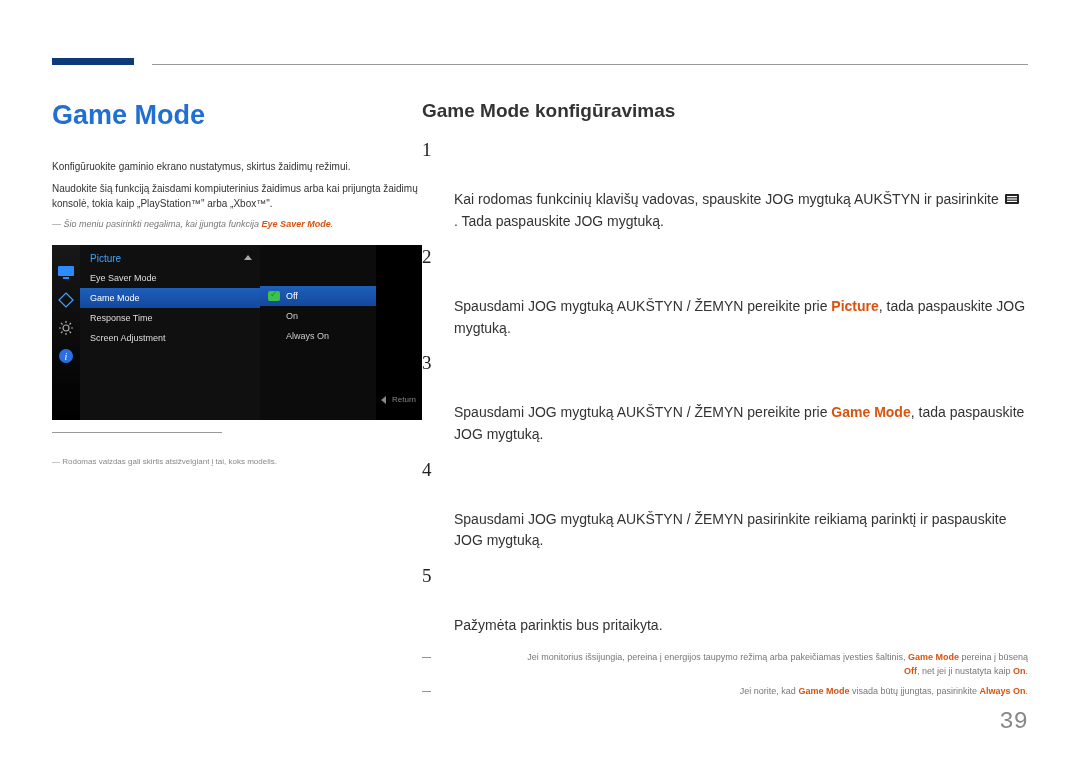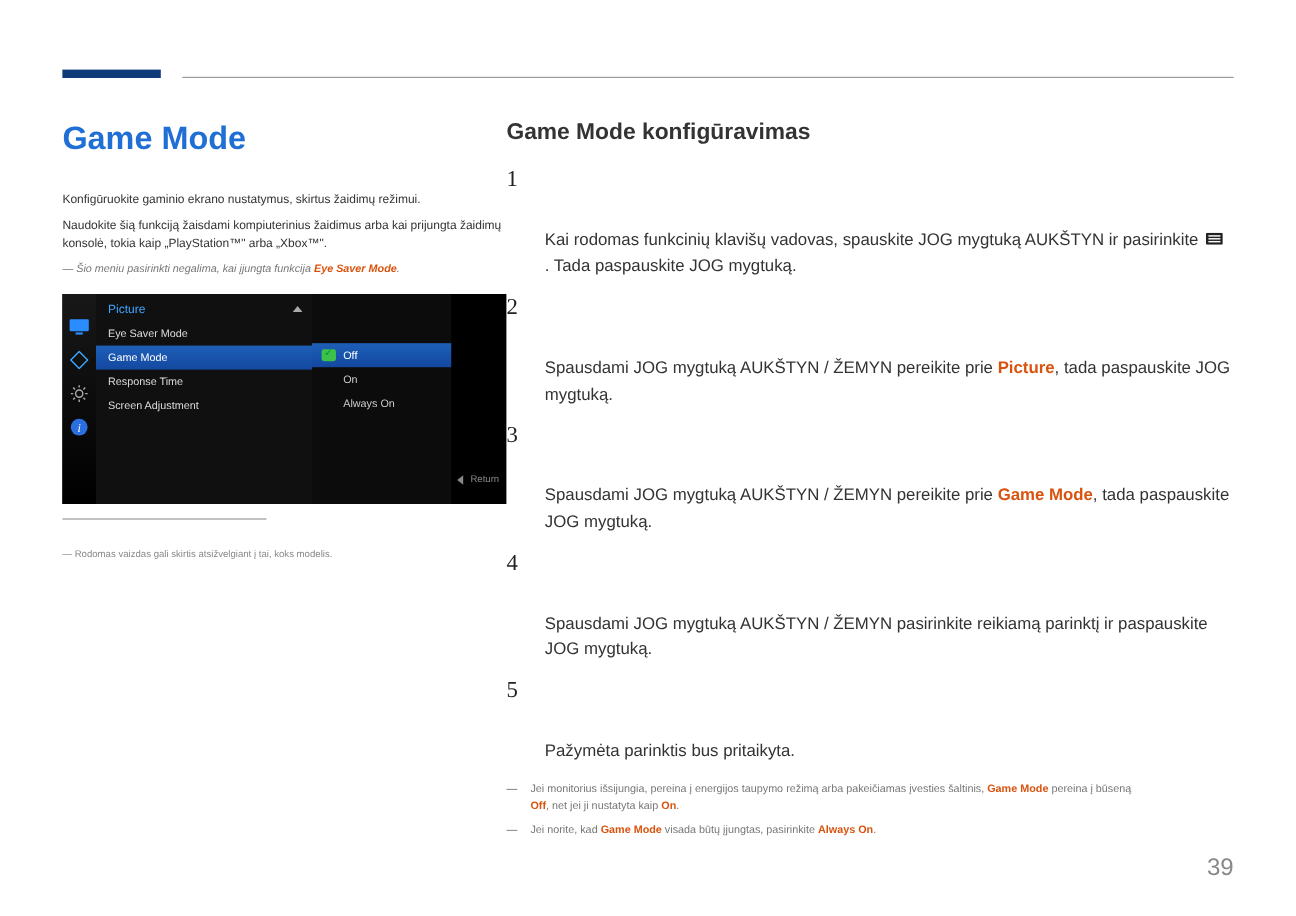--- a/index.html
+++ b/index.html
@@ -219,27 +219,28 @@
   .notes-block { margin-top: 6px; }
   .rnote {
     font-size: 9px;
     color: #777;
     line-height: 1.55;
     margin-bottom: 6px;
     display: flex;
     gap: 6px;
   }
   .rnote .dash { width: 14px; text-align: left; color: #555; }
-  .rnote .txt { flex: 1; }
+  .rnote .txt { flex: 1; text-align: right; }
   .page-num {
     position: absolute;
     right: 52px;
     bottom: 28px;
-    font-size: 20px;
+    font-size: 24px;
     color: #888;
+    font-family: Liberation Mono, monospace;
   }
 </style>
 </head>
 <body>
 
 <div class="topbar"></div>
 <div class="toprule"></div>
 
 <div class="page">
 

